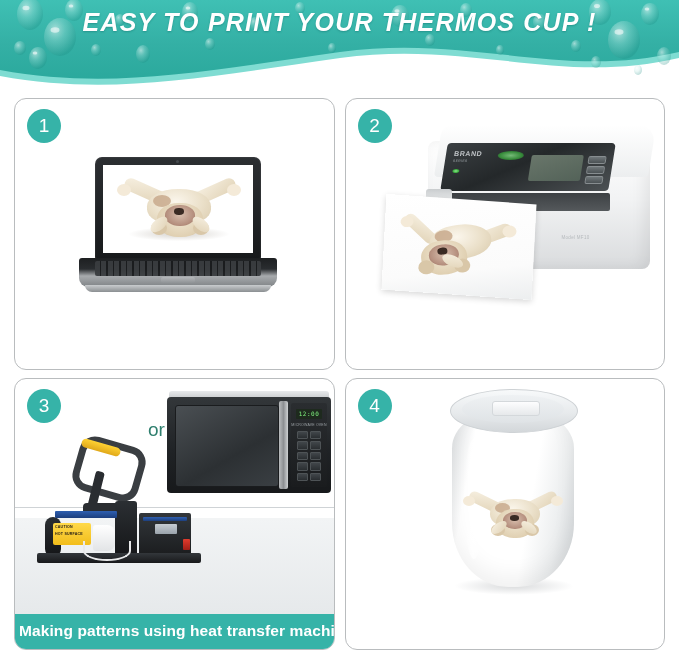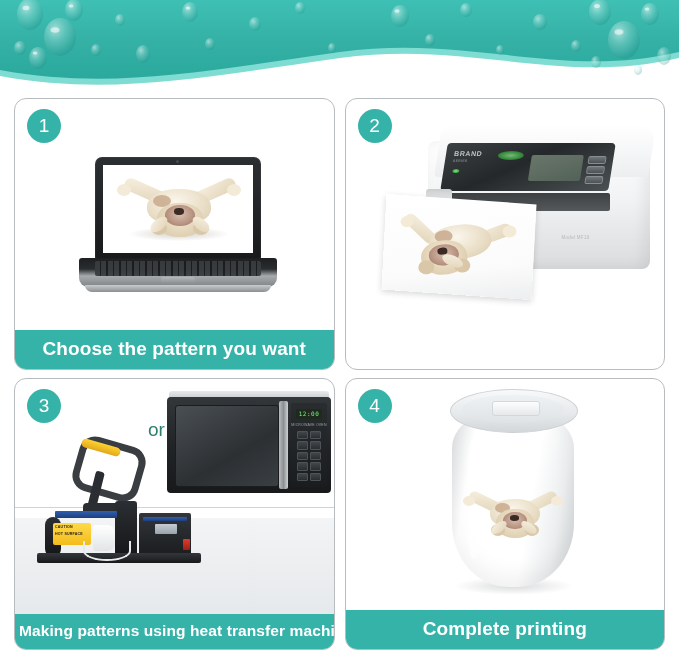--- a/index.html
+++ b/index.html
@@ -495,20 +495,21 @@
       <ellipse cx="71" cy="6" rx="2.4" ry="1.6"></ellipse>
       <ellipse cx="35" cy="53" rx="2.4" ry="1.6"></ellipse>
       <ellipse cx="597" cy="6" rx="3" ry="2"></ellipse>
       <ellipse cx="619" cy="32" rx="4.5" ry="2.8"></ellipse>
       <ellipse cx="647" cy="9" rx="2.4" ry="1.6"></ellipse>
       <ellipse cx="397" cy="11" rx="2.6" ry="1.7"></ellipse>
       <ellipse cx="188" cy="8" rx="2.4" ry="1.5"></ellipse>
     </g>
   </svg>
 
+  <div class="header-title">EASY  TO  PRINT  YOUR  THERMOS  CUP !</div>
 </div>
 
 <div class="grid">
 
   <div class="card">
     <div class="card-body">
       <div class="badge">1</div>
 
       <div class="laptop" style="left:58px; top:58px; width:210px; height:140px;">
         <div class="dog shadow" style="left:18px; top:126px; width:178px; height:18px;"></div>
@@ -536,21 +537,20 @@
             <div class="limb" style="left:46px; top:54px; width:20px; height:11px; transform:rotate(-40deg);"></div>
             <div class="limb" style="left:88px; top:54px; width:20px; height:11px; transform:rotate(40deg);"></div>
           </div>
         </div>
         <div class="laptop-base" style="left:6px; top:101px; width:198px; height:29px; "></div>
         <div class="laptop-keys" style="left:22px; top:104px; width:166px; height:15px;"></div>
         <div class="laptop-trackpad" style="left:88px; top:120px; width:34px; height:6px;"></div>
         <div class="laptop-foot" style="left:12px; top:128px; width:186px; height:7px;"></div>
       </div>
     </div>
-    <div class="caption">Choose the pattern you want</div>
   </div>
 
   <div class="card">
     <div class="card-body">
       <div class="badge">2</div>
 
       <div class="printer" style="left:36px; top:8px; width:290px; height:210px;">
 
         <div class="dog shadow" style="left:36px; top:176px; width:220px; height:20px;"></div>
 
@@ -682,16 +682,15 @@
           <div class="head" style="left:36px; top:30px; width:38px; height:29px; border-radius:46%;"></div>
           <div class="muzzle" style="left:43px; top:33px; width:24px; height:17px; border-radius:48%;"></div>
           <div class="nose" style="left:50px; top:36px; width:9px; height:6px;"></div>
           <div class="ear" style="left:31px; top:45px; width:14px; height:12px; background:#d9c7a8;"></div>
           <div class="ear" style="left:65px; top:45px; width:14px; height:12px; background:#d9c7a8;"></div>
           <div class="limb" style="left:30px; top:44px; width:18px; height:9px; transform:rotate(-36deg);"></div>
           <div class="limb" style="left:60px; top:44px; width:18px; height:9px; transform:rotate(36deg);"></div>
         </div>
       </div>
     </div>
-    <div class="caption">Complete printing</div>
   </div>
 
 </div>
 
 </body></html>

